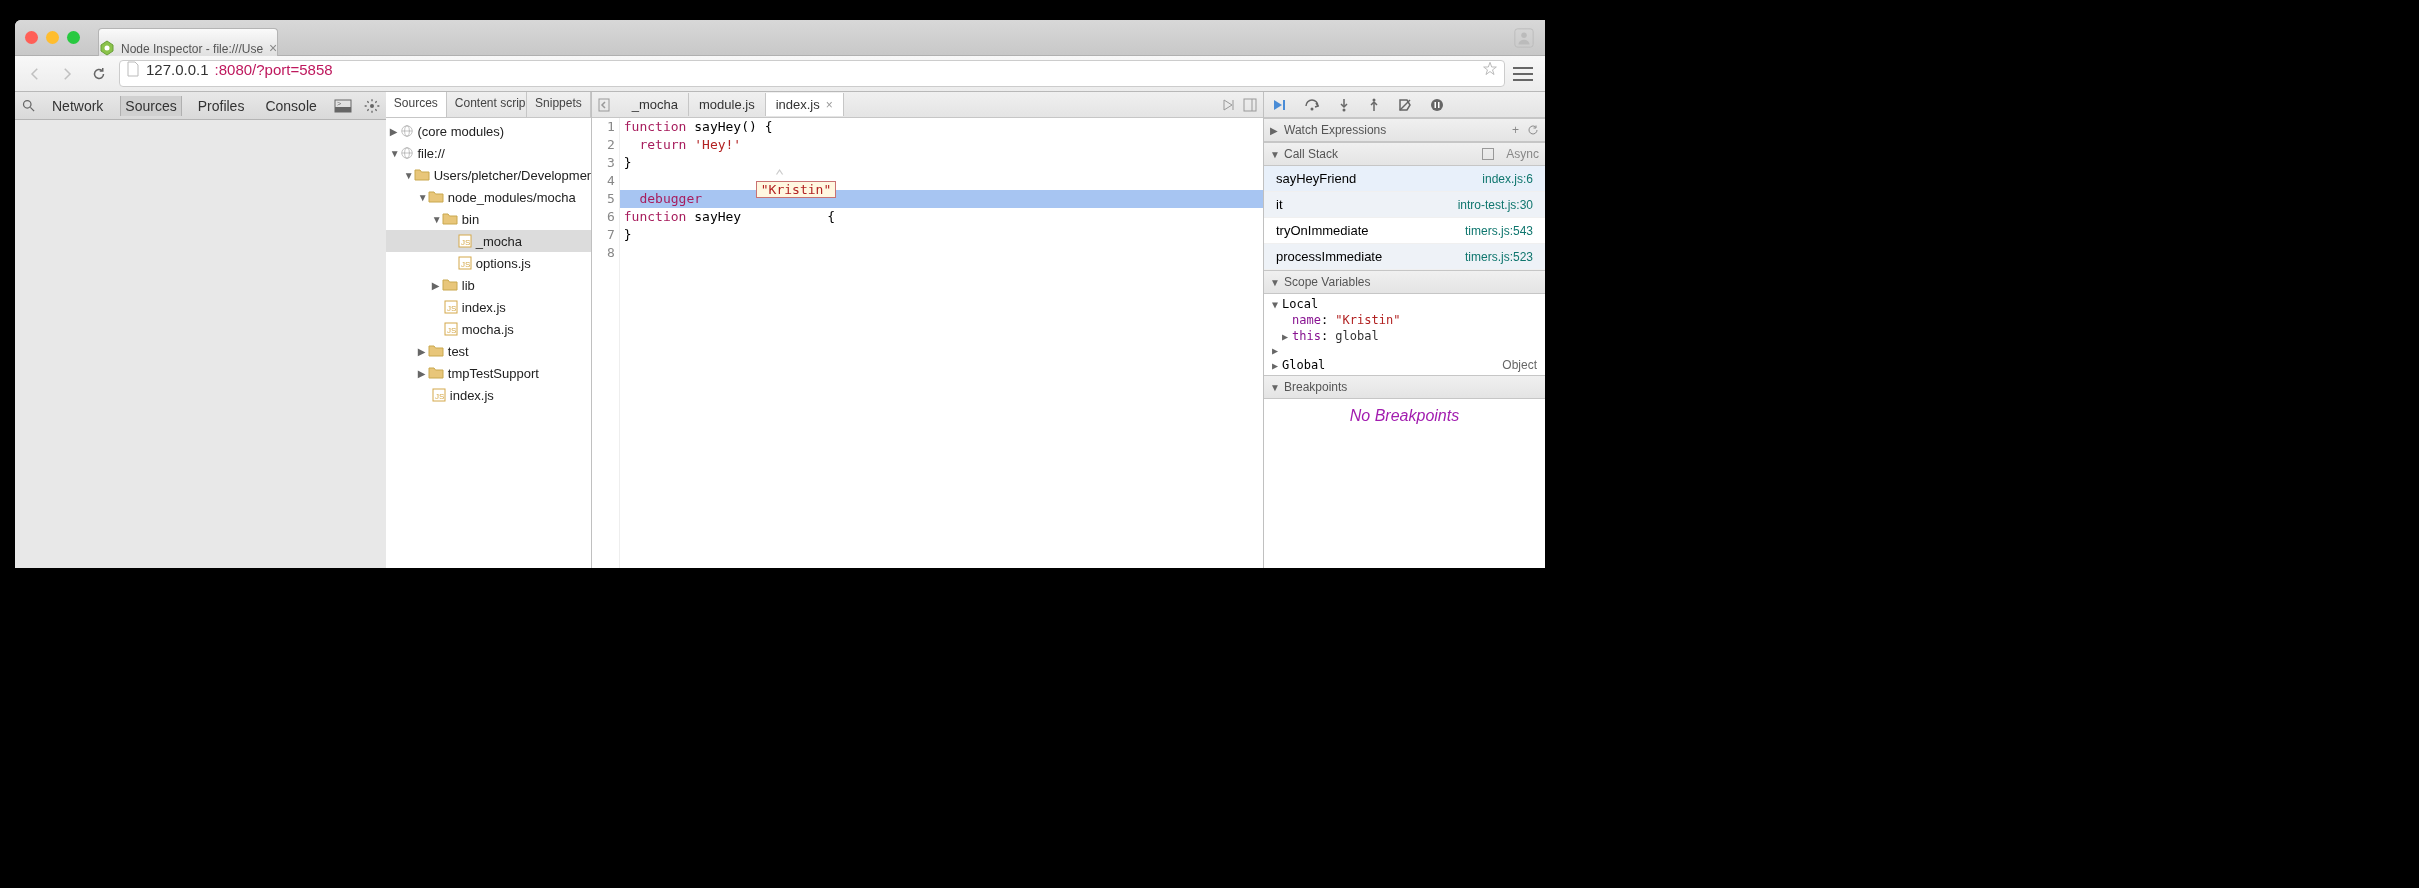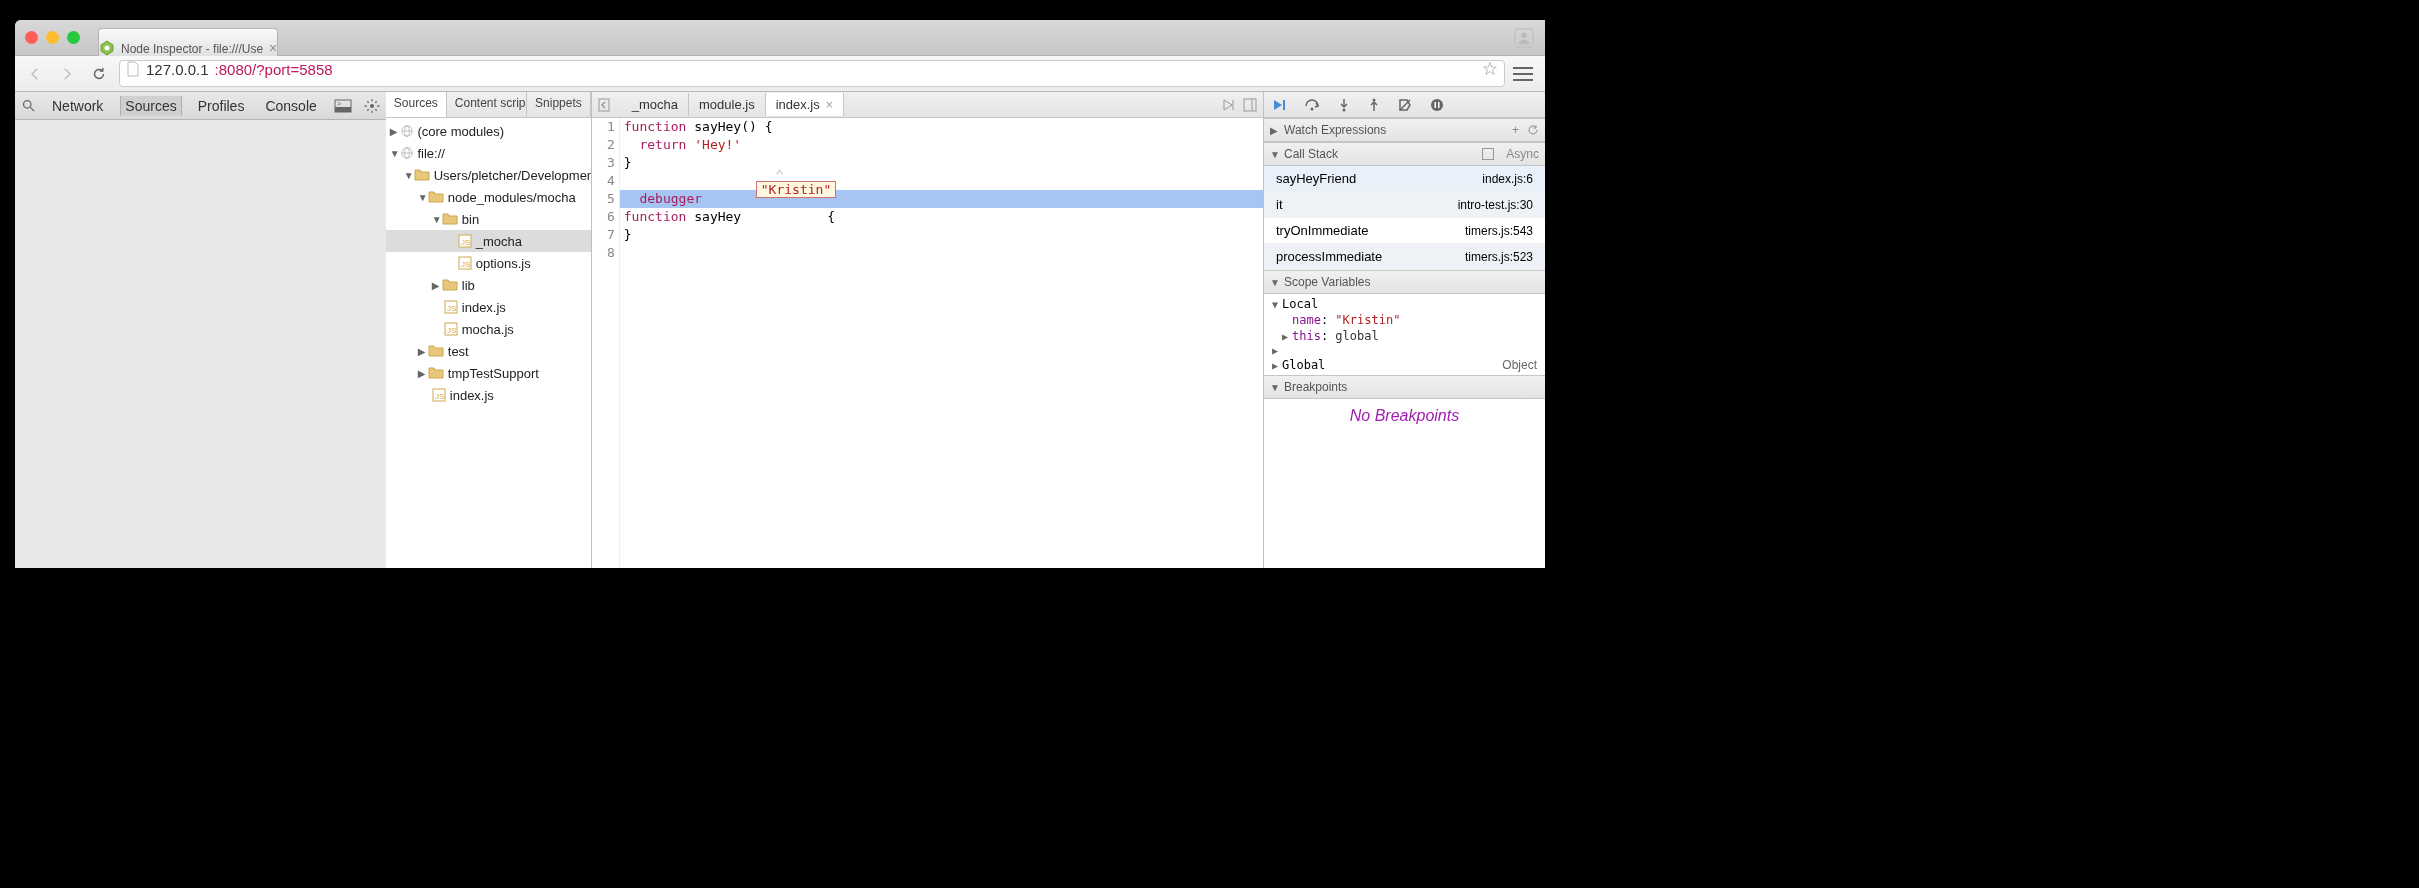--- a/index.html
+++ b/index.html
@@ -62,21 +62,21 @@
 .right-pane { width: 282px; border-left: 1px solid #c0c0c0; background: #fff; display: flex; flex-direction: column; font-size: 13px; }
 .debug-controls { height: 26px; background: linear-gradient(#f0f0f0,#e4e4e4); border-bottom: 1px solid #c6c6c6; display: flex; align-items: center; padding: 0 8px; gap: 18px; }
 .dc-icon { color: #666; }
 .dc-icon.blue { color: #4a8cd6; }
 .section-header { height: 24px; background: linear-gradient(#f0f0f0,#e4e4e4); border-top: 1px solid #c6c6c6; border-bottom: 1px solid #c6c6c6; display: flex; align-items: center; padding: 0 6px; font-size: 12px; color: #555; }
 .section-header .tri { margin-right: 4px; }
 .section-header-right { margin-left: auto; display: flex; gap: 8px; align-items: center; color: #888; }
 .stack-row { height: 26px; display: flex; align-items: center; padding: 0 12px; justify-content: space-between; border-bottom: 1px solid #f0f0f0; }
 .stack-row.current { background: #e8f0fa; }
 .stack-row.odd { background: #eef2f7; }
-.stack-file { color: #000000; font-size: 12px; }
+.stack-file { color: #0f766e; font-size: 12px; }
 .scope-body { padding: 2px 0; font-family: Menlo, monospace; font-size: 12px; }
 .scope-line { padding: 1px 8px; display: flex; align-items: center; }
 .scope-name { color: #881391; }
 .scope-val { color: #b22222; }
 .scope-val-plain { color: #333; }
 .scope-right { margin-left: auto; color: #666; font-family: "Lucida Grande", sans-serif; }
 .no-bp { text-align: center; color: #a21caf; font-style: italic; padding: 8px; font-size: 16px; }
 .chk { width: 12px; height: 12px; border: 1px solid #999; display: inline-block; margin-right: 4px; }
 svg { display: block; }
 </style>

